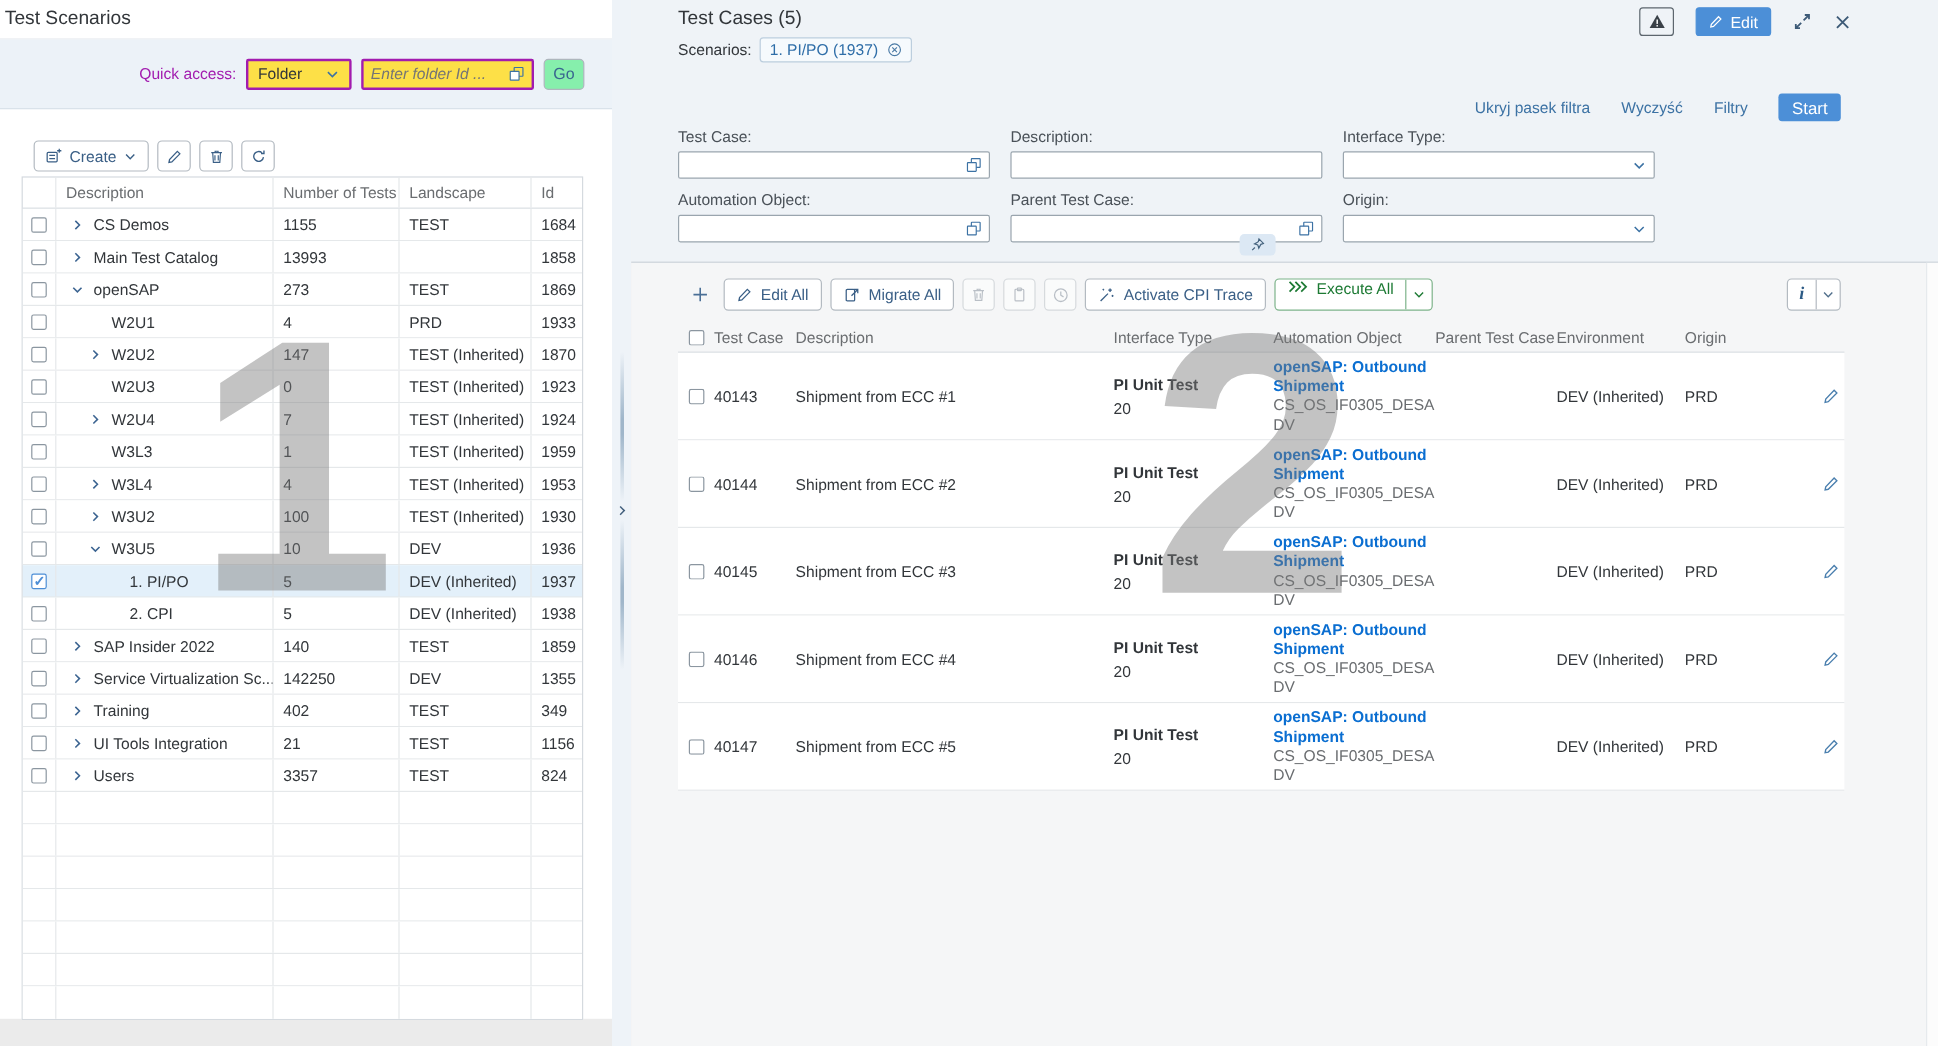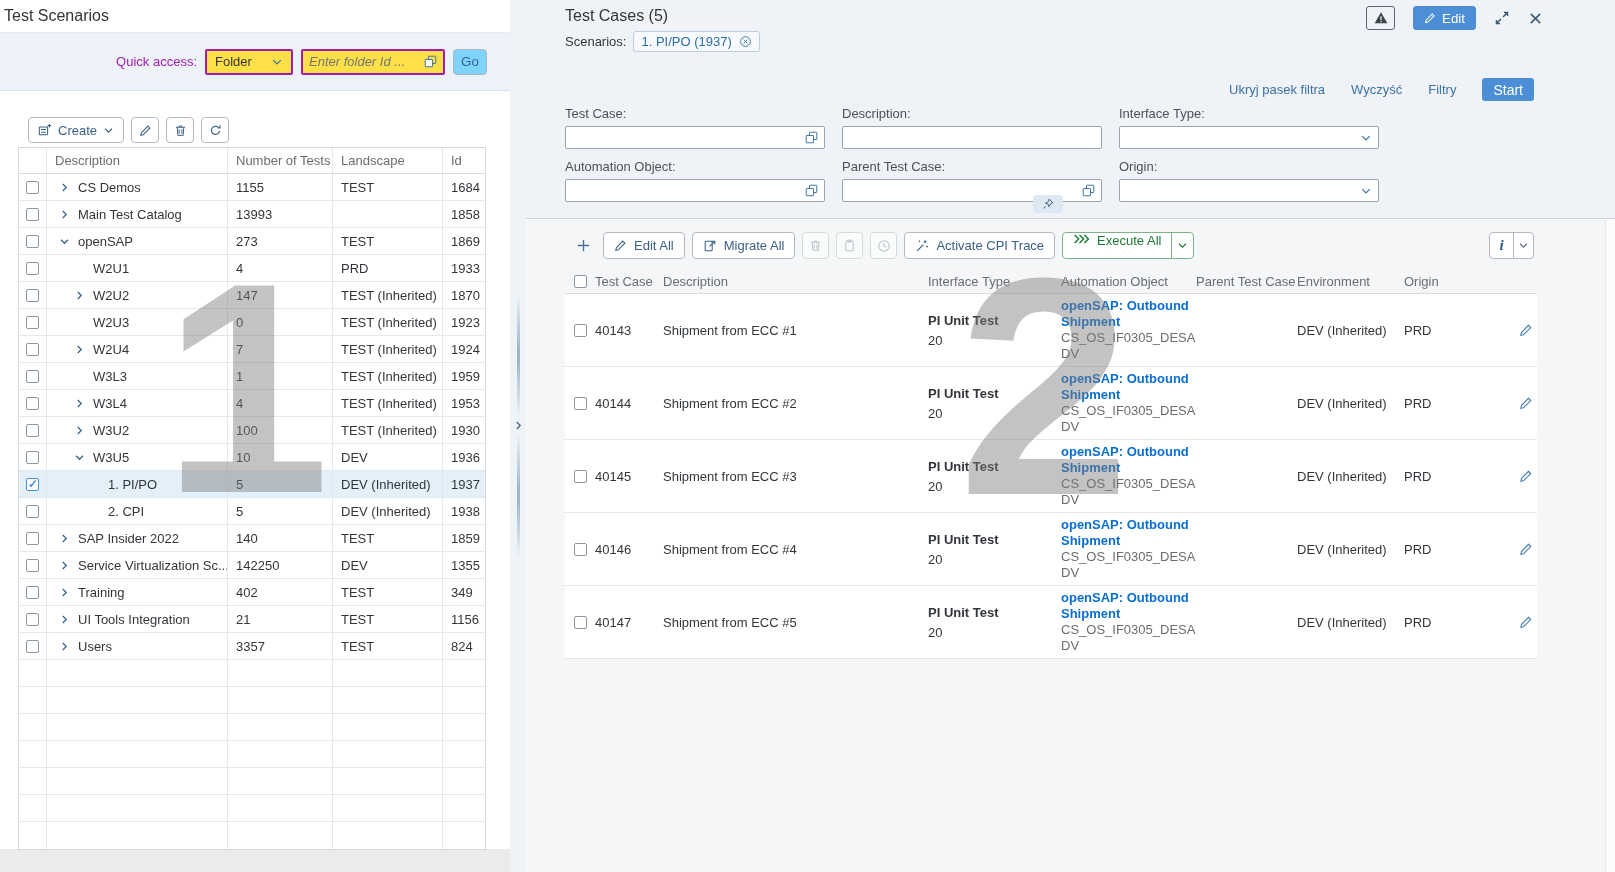--- a/index.html
+++ b/index.html
@@ -17,21 +17,21 @@
   
   .left-panel { position:absolute; left:0; top:0; width:510px; height:849px; background:#fff; }
   .lp-title-bar { height:33px; border-bottom:1px solid #e7eaee; display:flex; align-items:center; padding-left:4px; font-size:16px; background:#fff; }
   .lp-qa { height:58px; background:#ecf2f8; border-bottom:1px solid #d9e2ea; display:flex; align-items:center; justify-content:flex-end; gap:8px; padding-right:23px; }
   .qa-label { color:#a21caf; }
   .ctrl { height:26px; background:#fde047; border:2px solid #a21caf; border-radius:2px; display:flex; align-items:center; }
   .qa-select { width:88px; justify-content:space-between; padding:0 8px; color:#32363a; }
   .qa-input-wrap { width:144px; padding:0 6px; gap:4px; }
   .qa-input-wrap input { flex:1; min-width:0; border:none; outline:none; font-style:italic; font-size:13px; color:#74797e; font-family:inherit; background:transparent; }
   .blue-ic { color:#3c72a4; }
-  .qa-go { height:26px; min-width:34px; border:1px solid #aeb6bd; border-radius:4px; background:#7dd3fc; color:#39658f; display:flex; align-items:center; justify-content:center; cursor:pointer; }
+  .qa-go { height:26px; min-width:34px; border:1px solid #aeb6bd; border-radius:4px; background:#86efac; color:#39658f; display:flex; align-items:center; justify-content:center; cursor:pointer; }
 
   .lp-toolbar { position:absolute; left:28px; top:117px; display:flex; gap:7px; align-items:center; }
   .btn { height:26px; border:1px solid #b3bac1; border-radius:4px; background:#fff; color:#3a5f86; font-size:13px; display:inline-flex; align-items:center; gap:6px; padding:0 9px; cursor:pointer; }
   .btn.icon-only { width:28px; padding:0; justify-content:center; }
 
   .lp-table { position:absolute; left:18px; top:147px; width:468px; border:1px solid #d5dadf; background:#fff; }
   .lgrid { display:grid; grid-template-columns:28px 181px 105px 110px auto; }
   .lhead { height:26px; color:#6a6d70; border-bottom:1px solid #d5dadf; align-items:center; }
   .lhead > div, .lrow > div { border-right:1px solid #e5e8ea; height:100%; display:flex; align-items:center; overflow:hidden; }
   .lhead > div:last-child, .lrow > div:last-child { border-right:none; }

